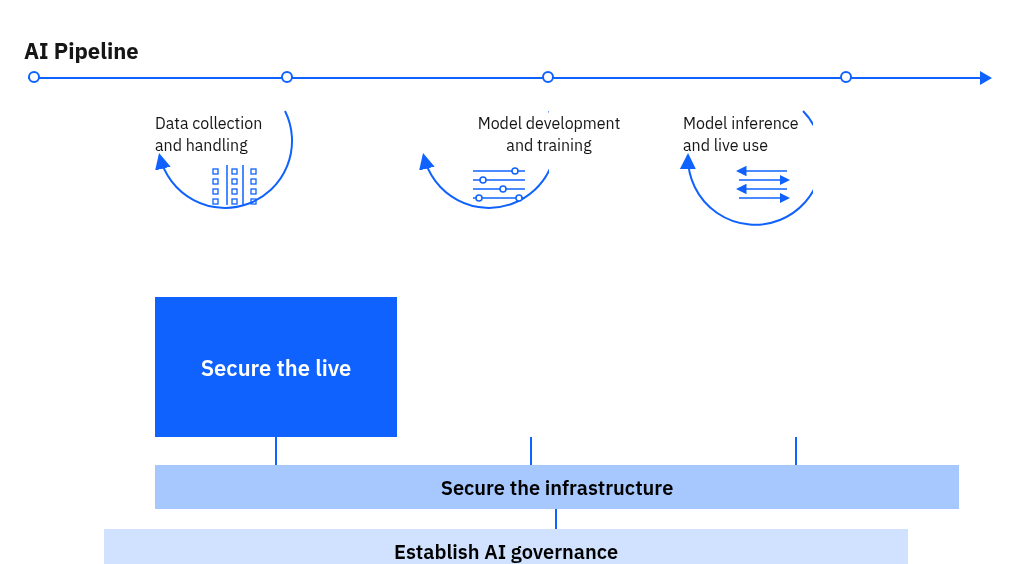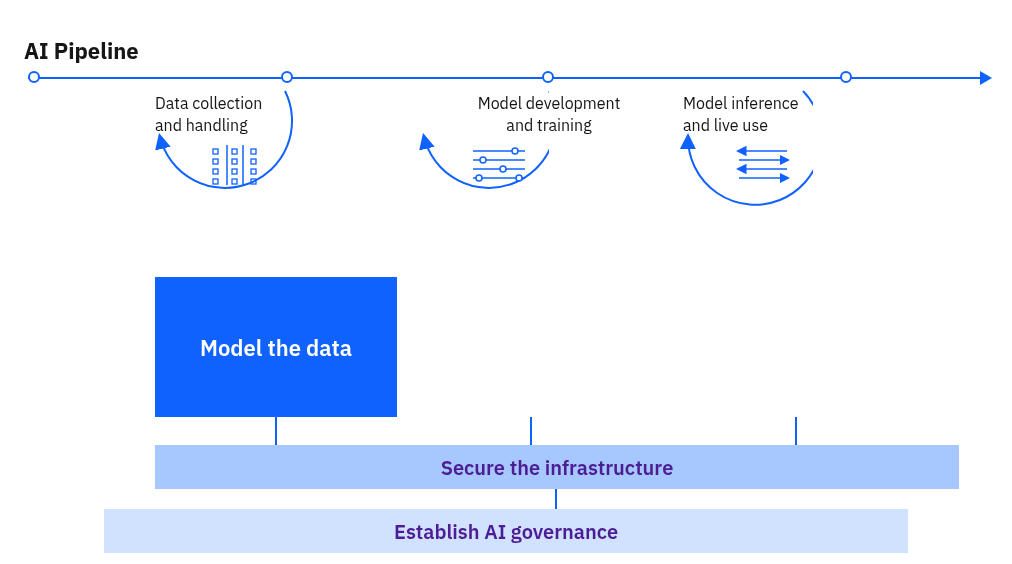--- a/index.html
+++ b/index.html
@@ -49,20 +49,21 @@
     .stages {
       position: relative;
       display: flex;
       width: 970px;
       margin-top: 0;
     }
     .stage {
       position: relative;
       padding-top: 6px;
       height: 330px;
+      margin-top: 20px;
     }
     .stage.s1 { margin-left: 135px; width: 260px; }
     .stage.s2 { margin-left: 4px;  width: 260px; text-align: center; }
     .stage.s3 { margin-left: 4px;  width: 260px; }
     .stage-label {
       font-size: 16px;
       color: #161616;
       line-height: 1.35;
       white-space: pre;
     }
@@ -108,21 +109,21 @@
       height: 28px;
       background: #0f62fe;
     }
     .layer-bar {
       height: 44px;
       display: flex;
       align-items: center;
       justify-content: center;
       font-size: 20px;
       font-weight: 600;
-      color: #4c1d95;
+      color: #000000;
     }
     .infra {
       background: #a6c8ff;
       width: 804px;
       margin-left: 135px;
     }
     .gov {
       background: #d0e2ff;
       width: 804px;
       margin-left: 84px;
@@ -181,21 +182,21 @@
             <rect x="27" y="16" width="5" height="5"></rect>
             <rect x="27" y="26" width="5" height="5"></rect>
             <rect x="27" y="36" width="5" height="5"></rect>
           <rect x="46" y="6" width="5" height="5"></rect>
             <rect x="46" y="16" width="5" height="5"></rect>
             <rect x="46" y="26" width="5" height="5"></rect>
             <rect x="46" y="36" width="5" height="5"></rect>
         </g>
       </svg>
     </div>
-    <div class="pillar">Model the data</div>
+    <div class="pillar">Secure the live</div>
   </div>
 
   <div class="stage s2">
     <svg class="loop-svg" width="200" height="200" viewBox="0 0 200 200">
       <defs>
         <marker id="ah2" markerWidth="8" markerHeight="8" refX="6" refY="4" orient="auto">
           <path d="M0,0 L8,4 L0,8 z" fill="#0f62fe"></path>
         </marker>
       </defs>
       <path d="M 200 14 A 67 67 0 1 1 75 60" fill="none" stroke="#0f62fe" stroke-width="2" marker-end="url(#ah2)"></path>

